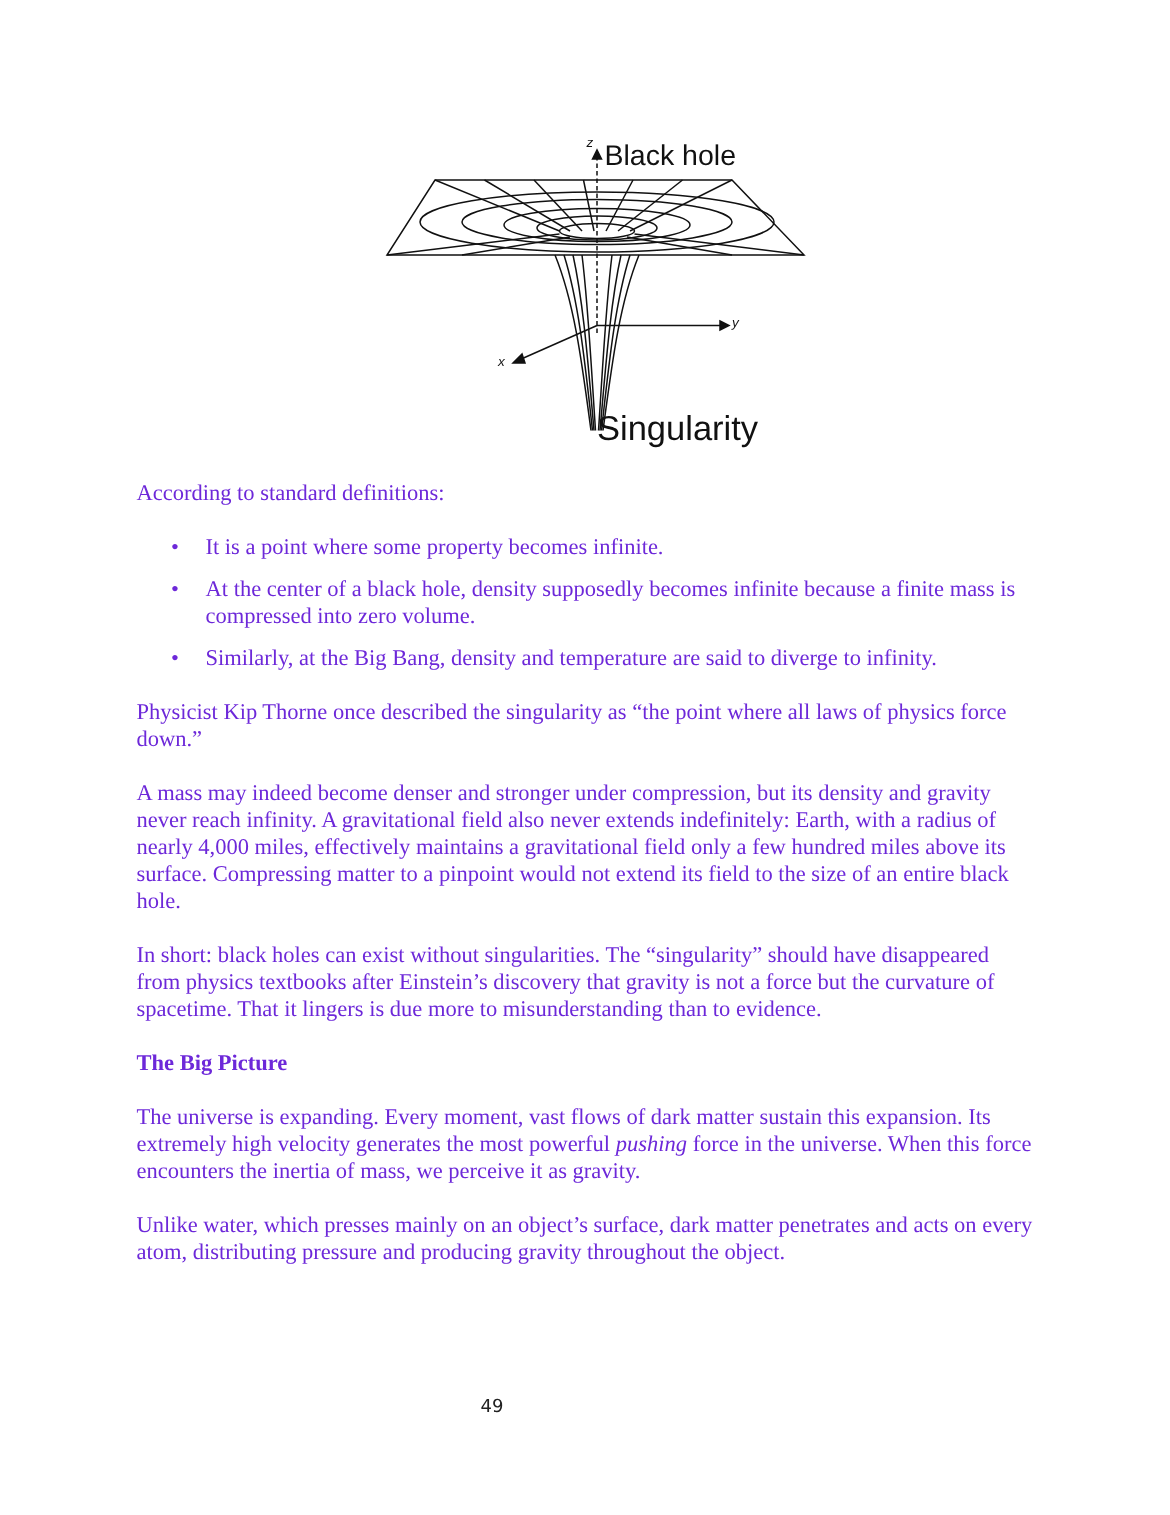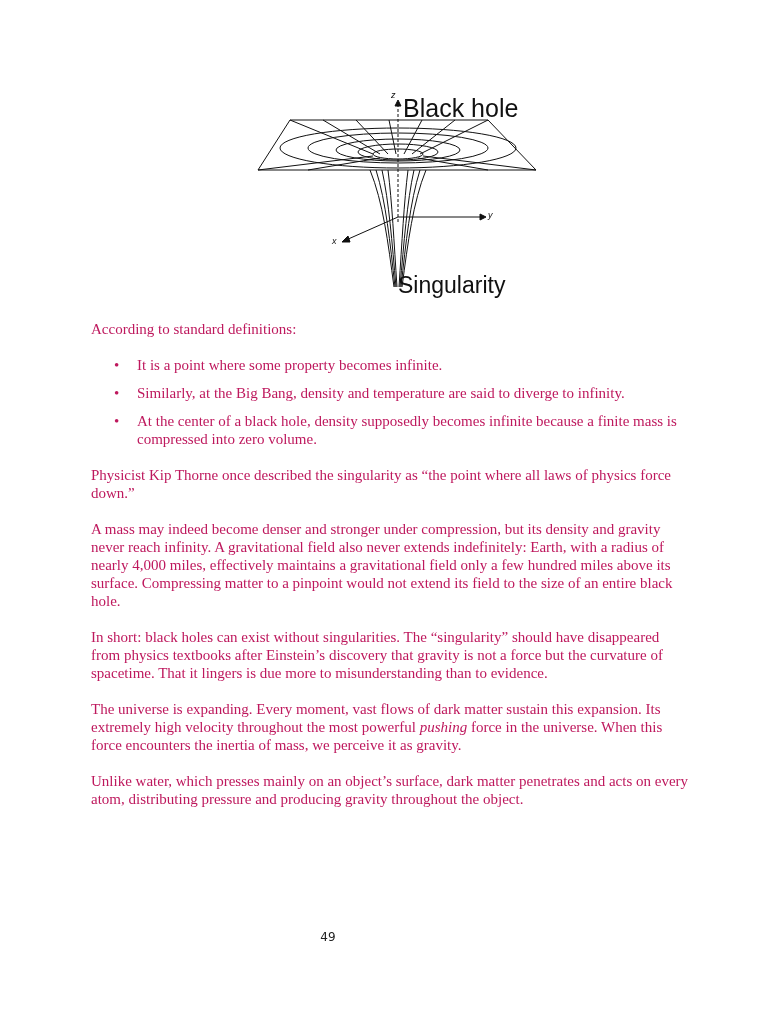--- a/index.html
+++ b/index.html
@@ -1,26 +1,26 @@
 <!DOCTYPE html>
 <html><head>
 <meta charset="utf-8">
 <style>
   html, body { margin: 0; padding: 0; background: #ffffff; }
   body { width: 780px; height: 1010px; position: relative; overflow: hidden; }
   .page { position: absolute; left: 0; top: 0; width: 780px; height: 1010px; background: #fff; }
   .figure { position: absolute; left: 248px; top: 92px; width: 300px; height: 210px; }
   .figure svg { width: 300px; height: 210px; }
   .fig-label { position: absolute; font-family: "Liberation Sans", sans-serif; color: #111; }
-  .fig-title { left: 155px; top: 2px; font-size: 25px; }
+  .fig-title { left: 155px; top: 2px; font-size: 19px; }
   .fig-sing { left: 150px; top: 180px; font-size: 23px; }
   .axis-lbl { font-family: "Liberation Sans", sans-serif; font-style: italic; font-size: 9px; position: absolute; color: #111; }
   .body-text {
     position: absolute; left: 91px; top: 320px; width: 600px;
-    font-family: "Liberation Serif", serif; font-size: 15px; line-height: 18px; color: #be185d;
+    font-family: "Liberation Serif", serif; font-size: 15px; line-height: 18px; color: #6d28d9;
   }
   .body-text p { margin: 0 0 18px 0; }
   .body-text ul { margin: 0 0 18px 0; padding-left: 46px; list-style: none; }
   .body-text li { position: relative; margin-top: 10px; }
   .body-text li::before { content: "\2022"; position: absolute; left: -23px; }
   .heading { font-weight: bold; }
   .page-num { position: absolute; left: 0; width: 656px; top: 930px; text-align: center;
     font-family: "DejaVu Sans", sans-serif; font-size: 12px; color: #222; }
 </style>
 </head>
@@ -73,24 +73,25 @@
     <span class="fig-label fig-sing">Singularity</span>
     <span class="axis-lbl" style="left:143px;top:-2px;">z</span>
     <span class="axis-lbl" style="left:240px;top:118px;">y</span>
     <span class="axis-lbl" style="left:84px;top:144px;">x</span>
   </div>
 
   <div class="body-text">
     <p>According to standard definitions:</p>
     <ul>
       <li>It is a point where some property becomes infinite.</li>
+      <li>At the center of a black hole, density supposedly becomes infinite because a finite mass is compressed into zero volume.</li>
       <li>Similarly, at the Big Bang, density and temperature are said to diverge to infinity.</li>
-      <li>At the center of a black hole, density supposedly becomes infinite because a finite mass is compressed into zero volume.</li>
     </ul>
     <p>Physicist Kip Thorne once described the singularity as “the point where all laws of physics force down.”</p>
     <p>A mass may indeed become denser and stronger under compression, but its density and gravity never reach infinity. A gravitational field also never extends indefinitely: Earth, with a radius of nearly 4,000 miles, effectively maintains a gravitational field only a few hundred miles above its surface. Compressing matter to a pinpoint would not extend its field to the size of an entire black hole.</p>
     <p>In short: black holes can exist without singularities. The “singularity” should have disappeared from physics textbooks after Einstein’s discovery that gravity is not a force but the curvature of spacetime. That it lingers is due more to misunderstanding than to evidence.</p>
-    <p><span>The universe is expanding. Every moment, vast flows of dark matter sustain this expansion. Its extremely high velocity throughout the most powerful </span><em>pushing</em><span> force in the universe. When this force encounters the inertia of mass, we perceive it as gravity.</span></p>
+    <p class="heading">The Big Picture</p>
+    <p><span>The universe is expanding. Every moment, vast flows of dark matter sustain this expansion. Its extremely high velocity generates the most powerful </span><em>pushing</em><span> force in the universe. When this force encounters the inertia of mass, we perceive it as gravity.</span></p>
     <p>Unlike water, which presses mainly on an object’s surface, dark matter penetrates and acts on every atom, distributing pressure and producing gravity throughout the object.</p>
   </div>
 
   <div class="page-num">49</div>
 </div>
 
 </body></html>

